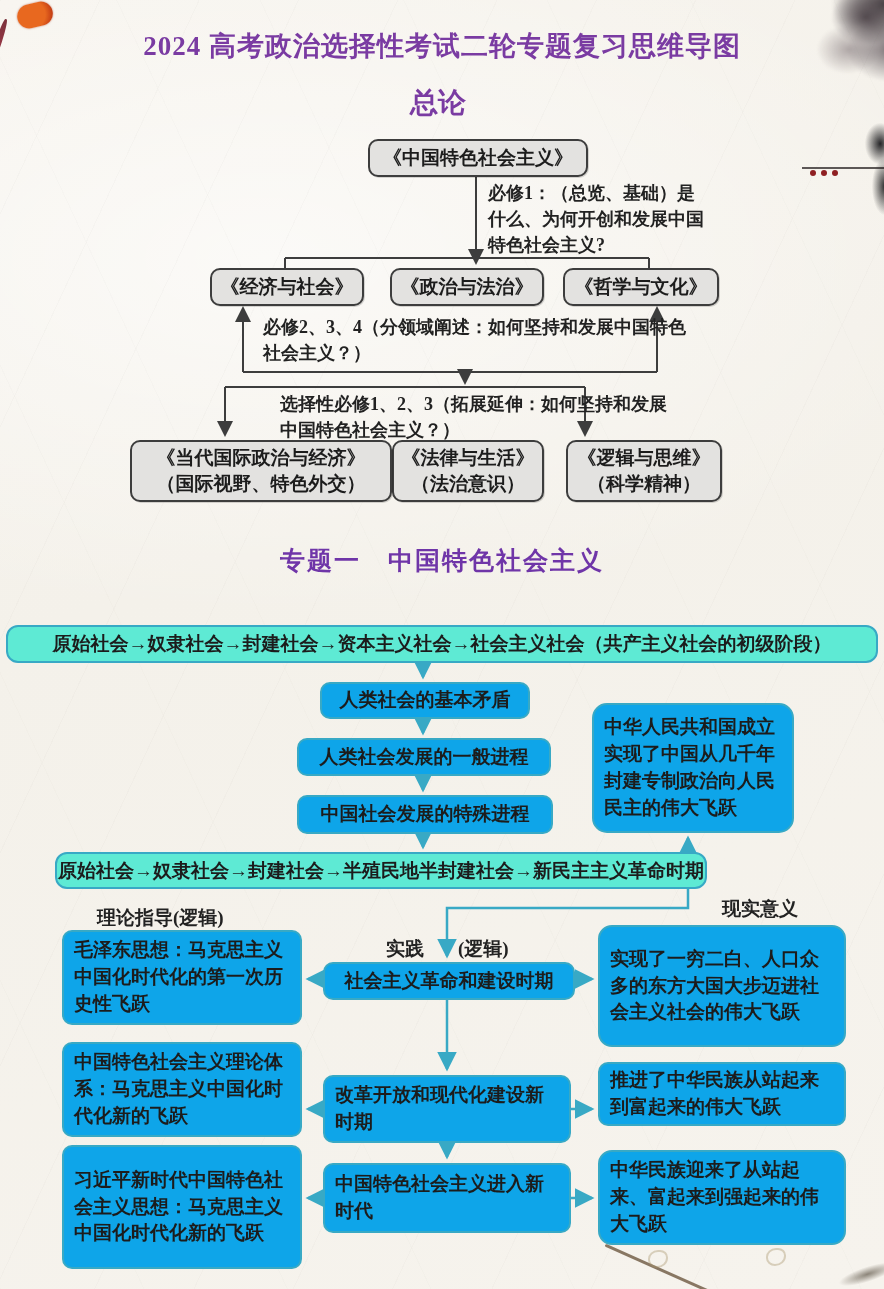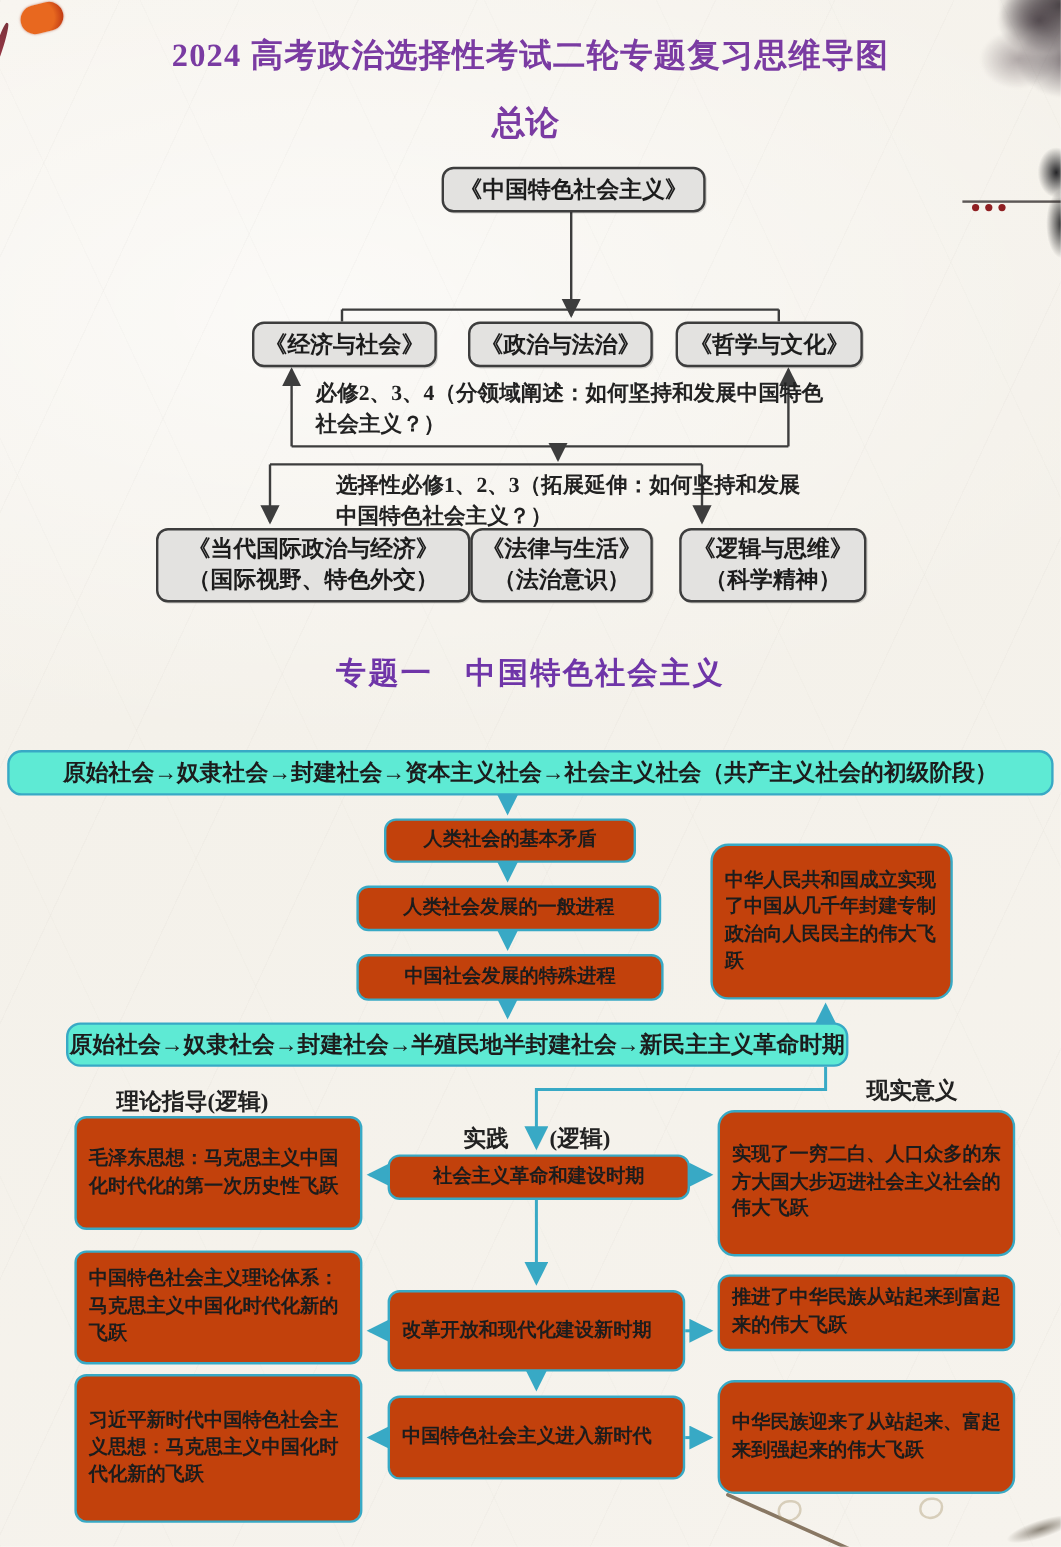--- a/index.html
+++ b/index.html
@@ -25,22 +25,22 @@
     font-size:25px;font-weight:bold;color:#6f35a8;letter-spacing:2px;}
 
   
   .d1box{position:absolute;background:#e3e2e0;border:2px solid #3d3d3d;border-radius:10px;
     display:flex;align-items:center;justify-content:center;font-weight:bold;font-size:19px;
     box-shadow:1px 1px 0 rgba(0,0,0,.15);}
   .d1box .two{text-align:center;line-height:1.35;font-size:19px;}
   .d1note{position:absolute;font-size:18px;font-weight:bold;line-height:1.45;color:#222;}
 
   
-  .d2box{position:absolute;background:#c2410c;border:2px solid #38a9c5;border-radius:10px;
-    font-weight:bold;font-size:16px;display:flex;align-items:center;line-height:1.42;}
+  .d2box{position:absolute;background:#0ea5e9;border:2px solid #38a9c5;border-radius:10px;
+    font-weight:bold;font-size:19px;display:flex;align-items:center;line-height:1.42;}
   .d2box.center{justify-content:center;text-align:center;}
   .d2box.left{padding:6px 10px;box-sizing:border-box;text-align:left;}
   .d2bar{position:absolute;background:#5eead4;border:2px solid #38a9c5;border-radius:12px;
     font-weight:bold;font-size:19px;display:flex;align-items:center;justify-content:center;
     box-sizing:border-box;}
   .d2label{position:absolute;font-size:19px;font-weight:bold;color:#222;}
 
   svg.conn{position:absolute;left:0;top:0;pointer-events:none;}
 
   
@@ -130,20 +130,21 @@
     <path d="M323,979 L308,979" stroke="#38a9c5" stroke-width="2.5" fill="none" marker-end="url(#at)"></path>
     <path d="M571,979 L592,979" stroke="#38a9c5" stroke-width="2.5" fill="none" marker-end="url(#at)"></path>
     <path d="M323,1109 L308,1109" stroke="#38a9c5" stroke-width="2.5" fill="none" marker-end="url(#at)"></path>
     <path d="M571,1109 L592,1109" stroke="#38a9c5" stroke-width="2.5" fill="none" marker-end="url(#at)"></path>
     <path d="M323,1198 L308,1198" stroke="#38a9c5" stroke-width="2.5" fill="none" marker-end="url(#at)"></path>
     <path d="M571,1198 L592,1198" stroke="#38a9c5" stroke-width="2.5" fill="none" marker-end="url(#at)"></path>
   </svg>
 
   <div class="d1box" style="left:368px;top:139px;width:216px;height:34px;">《中国特色社会主义》</div>
 
+  <div class="d1note" style="left:488px;top:180px;width:224px;">必修1：（总览、基础）是什么、为何开创和发展中国特色社会主义?</div>
 
   <div class="d1box" style="left:210px;top:268px;width:150px;height:34px;">《经济与社会》</div>
   <div class="d1box" style="left:390px;top:268px;width:150px;height:34px;">《政治与法治》</div>
   <div class="d1box" style="left:563px;top:268px;width:152px;height:34px;">《哲学与文化》</div>
 
   <div class="d1note" style="left:263px;top:314px;width:428px;">必修2、3、4（分领域阐述：如何坚持和发展中国特色社会主义？）</div>
 
   <div class="d1note" style="left:280px;top:391px;width:392px;">选择性必修1、2、3（拓展延伸：如何坚持和发展中国特色社会主义？）</div>
 
   <div class="d1box" style="left:392px;top:440px;width:148px;height:58px;">

